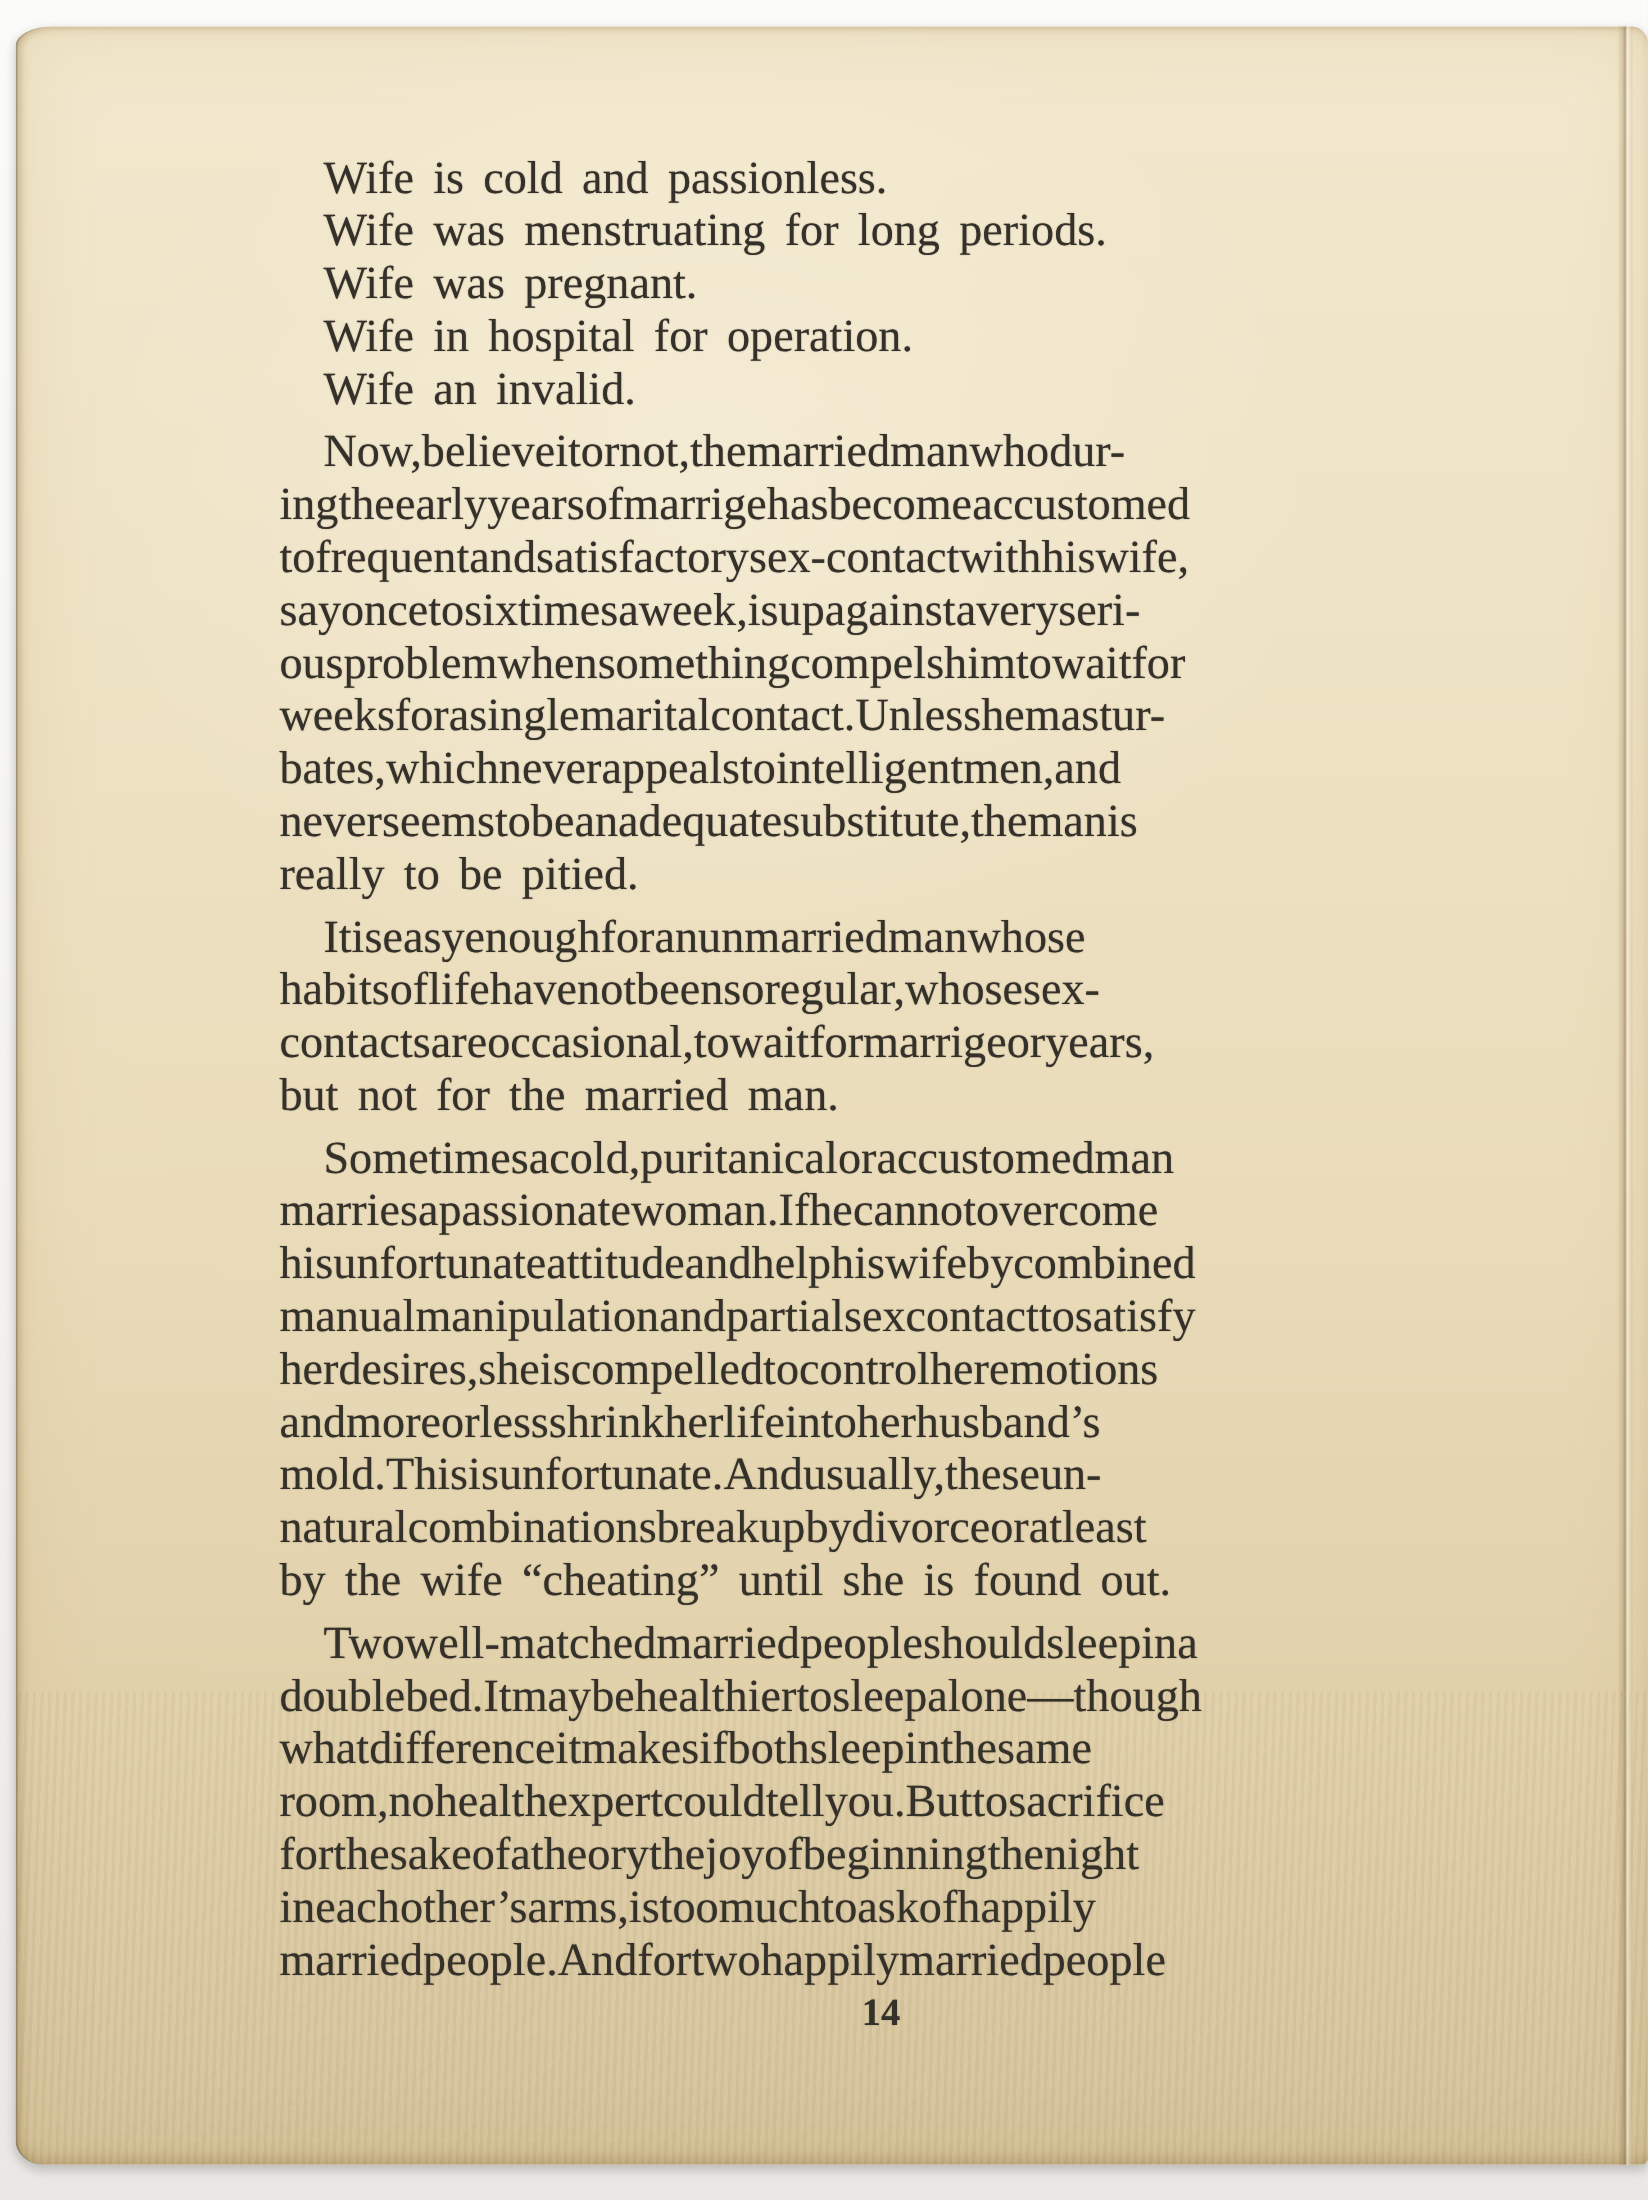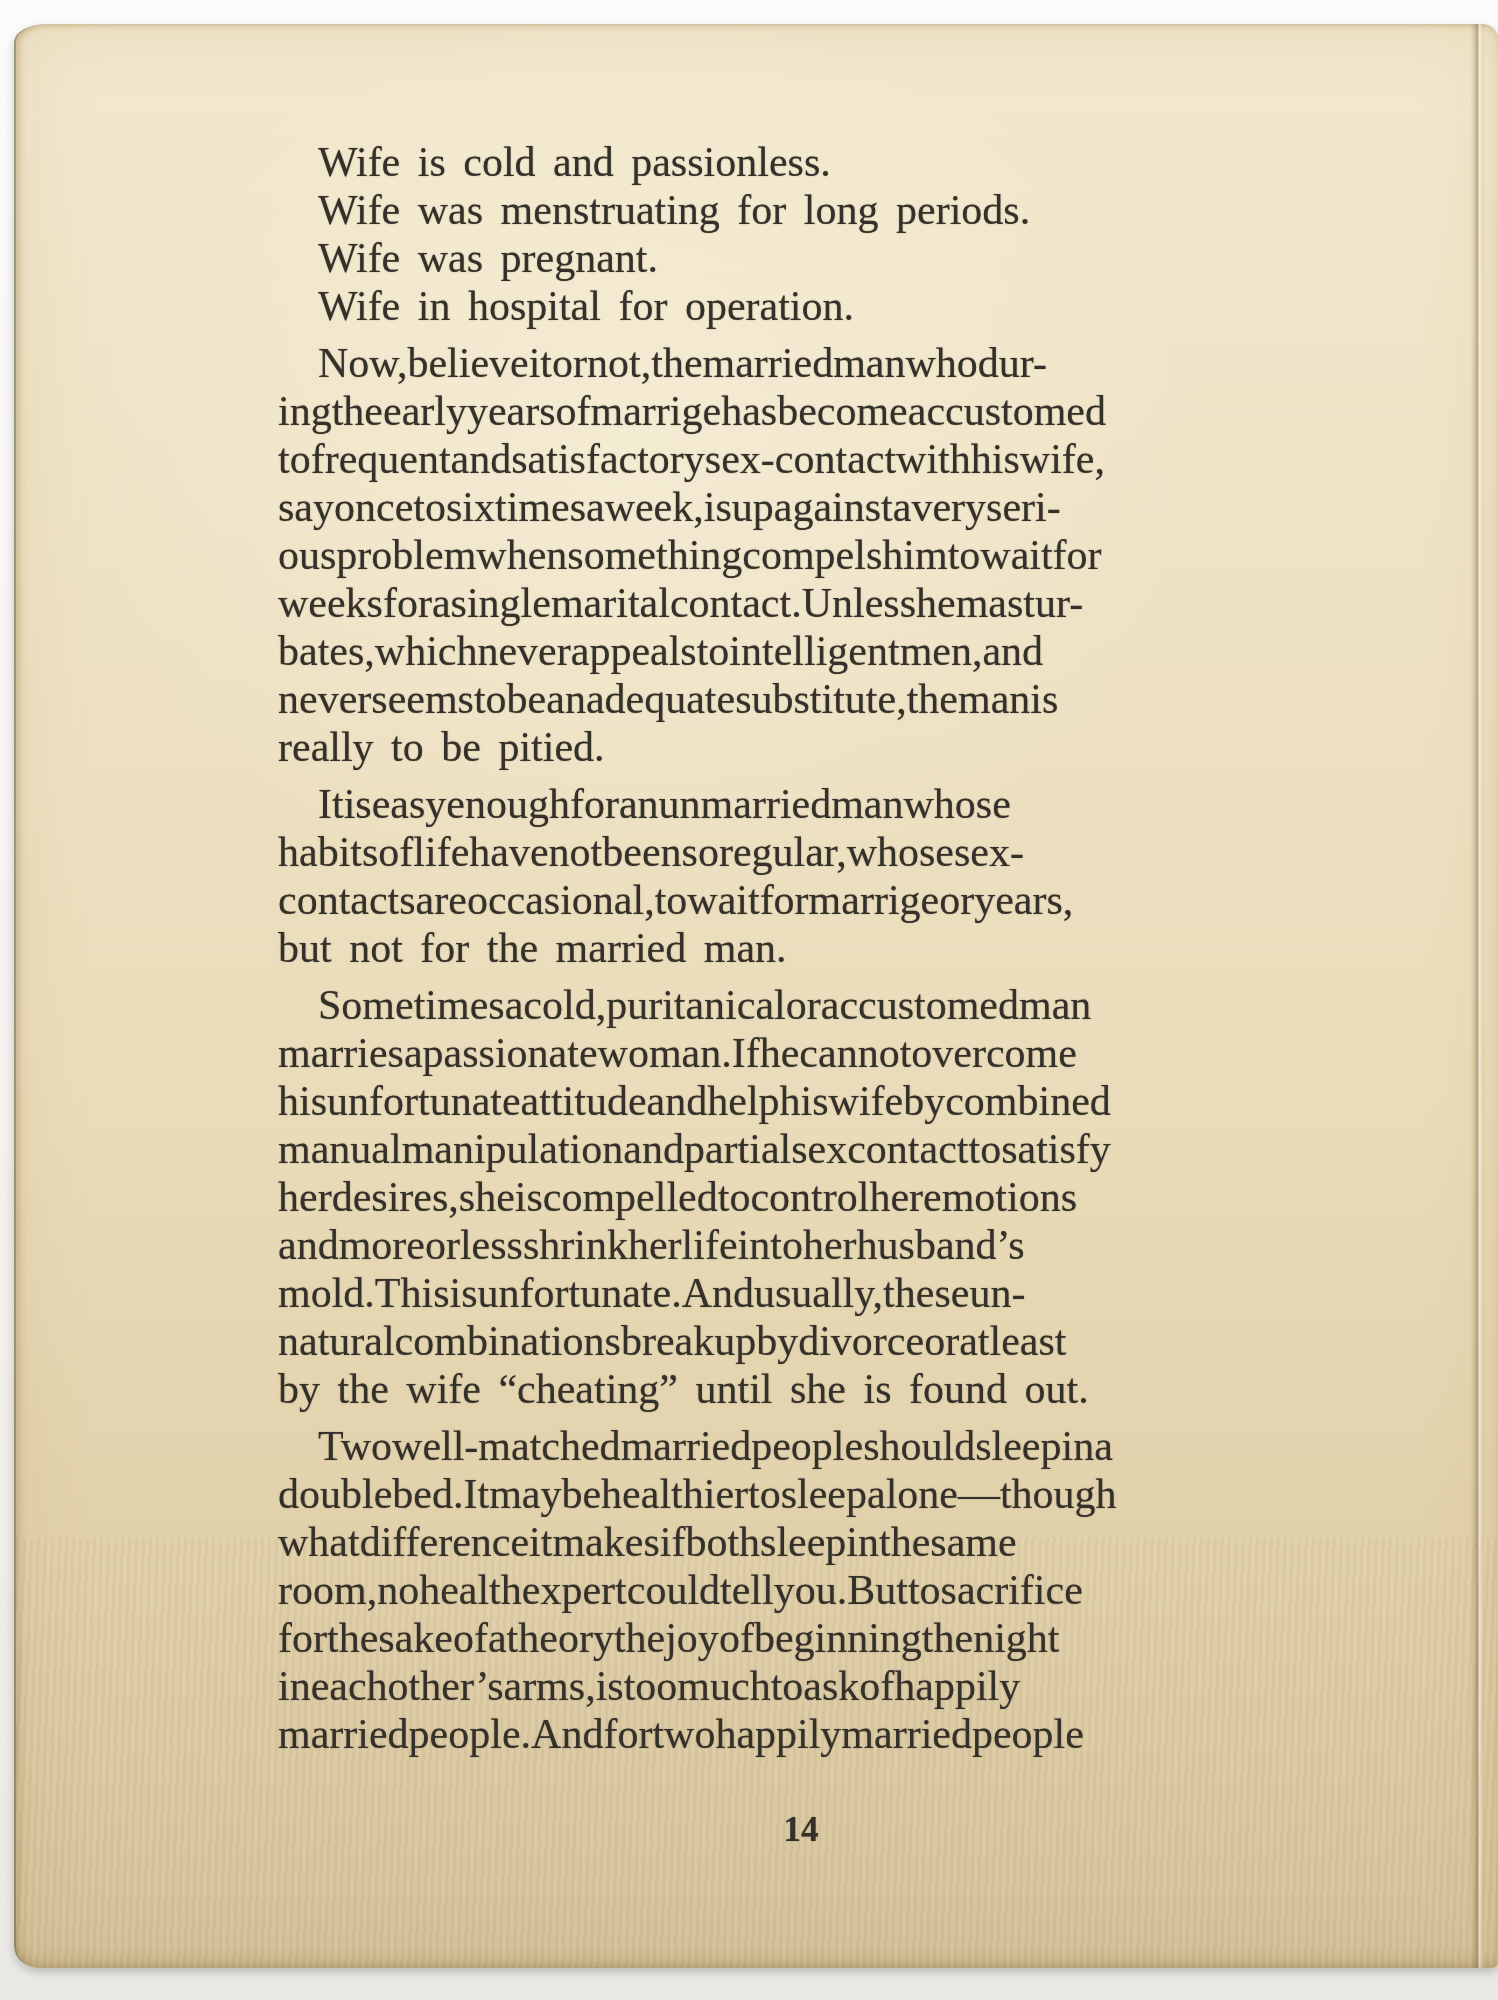--- a/index.html
+++ b/index.html
@@ -47,21 +47,21 @@
     background:radial-gradient(ellipse 55% 35% at 42% 22%,rgba(255,252,240,.30),rgba(255,252,240,0) 70%);
   }
   .text-block{
     position:absolute;left:238px;top:114px;width:1094px;
     color:var(--ink,#34302a);
     font-size:42px;line-height:48px;
     text-shadow:0 0 1.2px rgba(60,50,35,.55);
   }
   .para{margin-top:9px;}
   .para:first-child{margin-top:0;}
-  .ln{height:48px;line-height:48px;white-space:pre;word-spacing:7px;margin-left:24px;}
+  .ln{height:48px;line-height:48px;white-space:pre;word-spacing:7px;}
   .ln.j{display:flex;justify-content:flex-start;word-spacing:0;}
   .ln.ind{padding-left:40px;}
   .page-number{
     position:absolute;left:238px;top:1782px;width:1094px;
     text-align:center;font-size:35px;line-height:48px;
     color:var(--ink,#34302a);
     text-shadow:0 0 1.2px rgba(60,50,35,.55);
     font-weight:bold;
   }
 </style>
@@ -72,20 +72,21 @@
   <div class="sheen"></div>
   <div class="bottom-grain"></div>
   <div class="crease"></div>
 
   <div class="text-block">
       <div class="para">
         <div class="ln ind">Wife is cold and passionless.</div>
         <div class="ln ind">Wife was menstruating for long periods.</div>
         <div class="ln ind">Wife was pregnant.</div>
         <div class="ln ind">Wife in hospital for operation.</div>
+        <div class="ln ind">Wife an invalid.</div>
       </div>
       <div class="para">
         <div class="ln j ind"><span>Now,</span><span>believe</span><span>it</span><span>or</span><span>not,</span><span>the</span><span>married</span><span>man</span><span>who</span><span>dur-</span></div>
         <div class="ln j"><span>ing</span><span>the</span><span>early</span><span>years</span><span>of</span><span>marrige</span><span>has</span><span>become</span><span>accustomed</span></div>
         <div class="ln j"><span>to</span><span>frequent</span><span>and</span><span>satisfactory</span><span>sex-contact</span><span>with</span><span>his</span><span>wife,</span></div>
         <div class="ln j"><span>say</span><span>once</span><span>to</span><span>six</span><span>times</span><span>a</span><span>week,</span><span>is</span><span>up</span><span>against</span><span>a</span><span>very</span><span>seri-</span></div>
         <div class="ln j"><span>ous</span><span>problem</span><span>when</span><span>something</span><span>compels</span><span>him</span><span>to</span><span>wait</span><span>for</span></div>
         <div class="ln j"><span>weeks</span><span>for</span><span>a</span><span>single</span><span>marital</span><span>contact.</span><span>Unless</span><span>he</span><span>mastur-</span></div>
         <div class="ln j"><span>bates,</span><span>which</span><span>never</span><span>appeals</span><span>to</span><span>intelligent</span><span>men,</span><span>and</span></div>
         <div class="ln j"><span>never</span><span>seems</span><span>to</span><span>be</span><span>an</span><span>adequate</span><span>substitute,</span><span>the</span><span>man</span><span>is</span></div>

